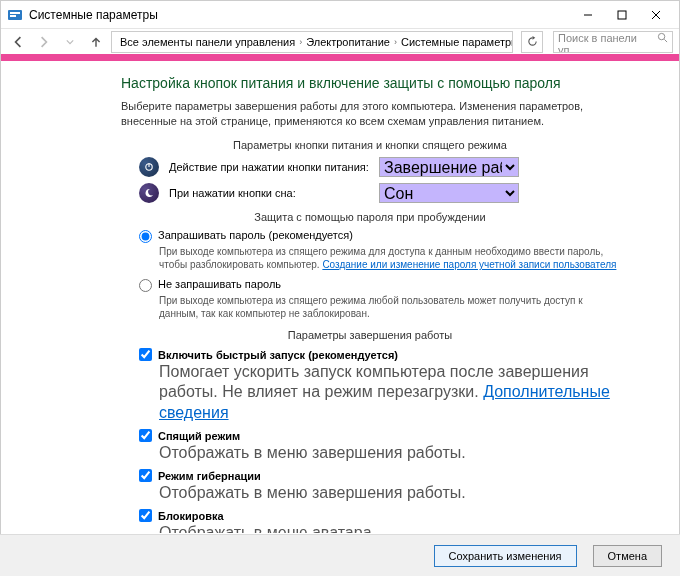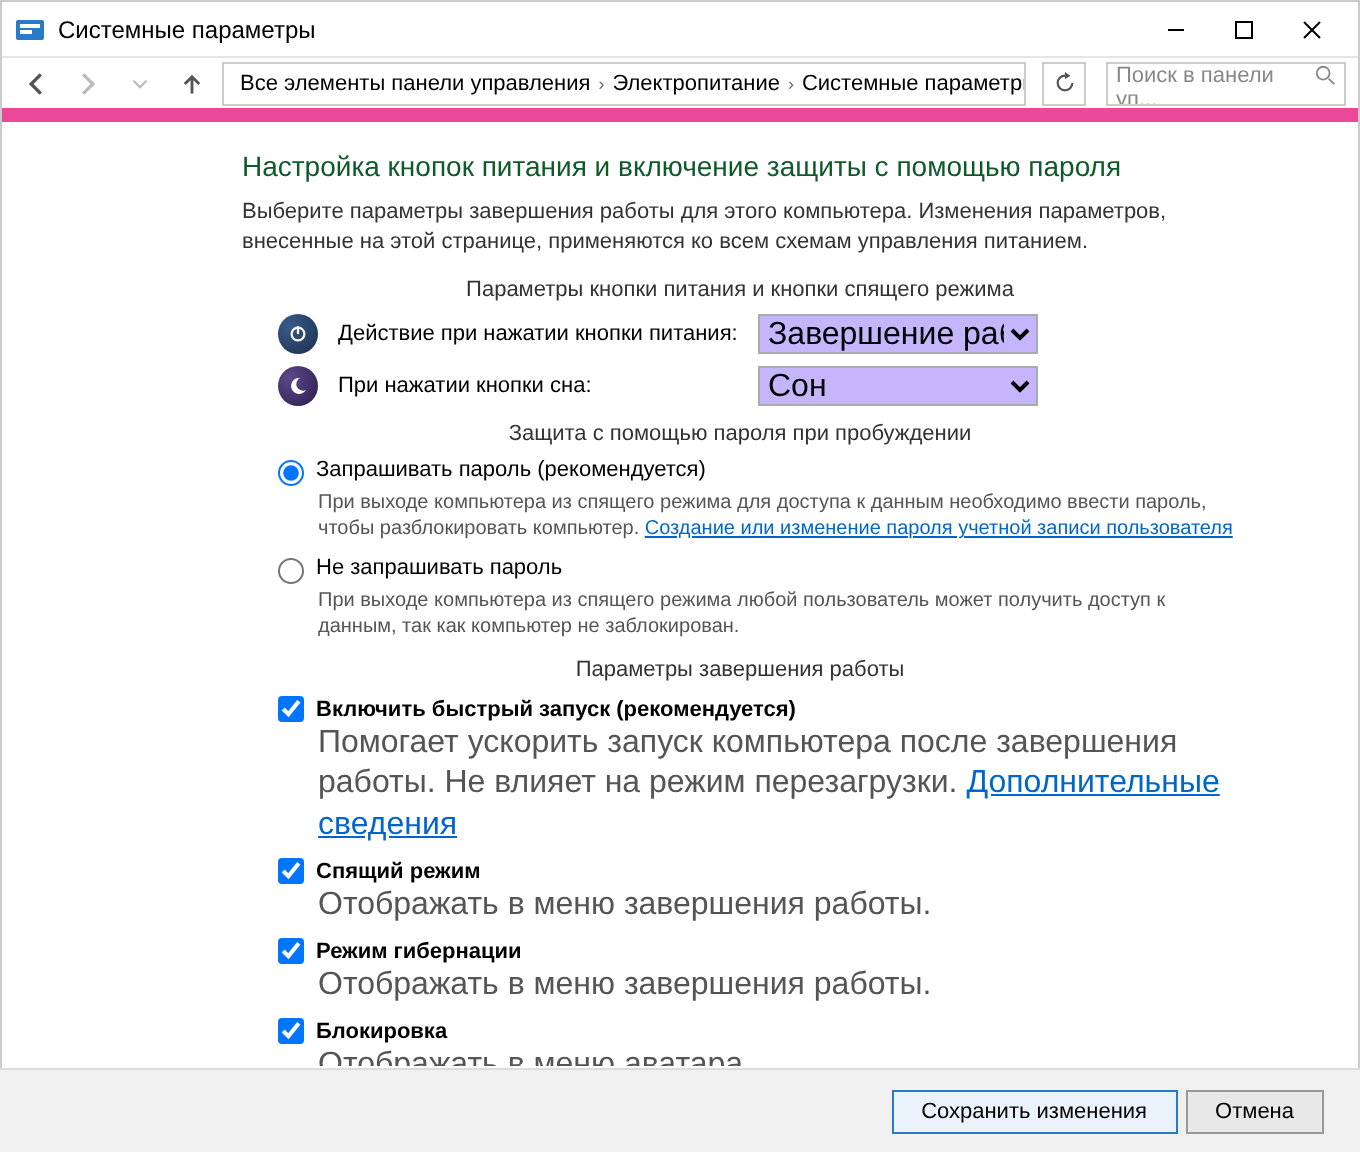--- a/index.html
+++ b/index.html
@@ -109,21 +109,21 @@
   .chk-title { font-weight:bold; }
   .chk-desc { color:#555; font-size:16px; margin: 1px 0 4px 20px; line-height:1.3; }
   .footer {
     position:absolute;
     bottom:0; left:0; right:0;
     height:42px;
     border-top:1px solid #dcdcdc;
     background:#f0f0f0;
     display:flex; align-items:center; justify-content:flex-end;
     padding: 0 18px;
-    gap:4px;
+    gap:16px;
   }
   button.btn {
     font-family:inherit; font-size:11px;
     height:22px; padding:0 14px;
     border:1px solid #999; background:#e8e8e8;
   }
   button.btn.primary { border:1px solid #2a7ac5; background:#eaf3fc; }
   .cp-glyph { display:inline-block; }
 </style>
 </head>

